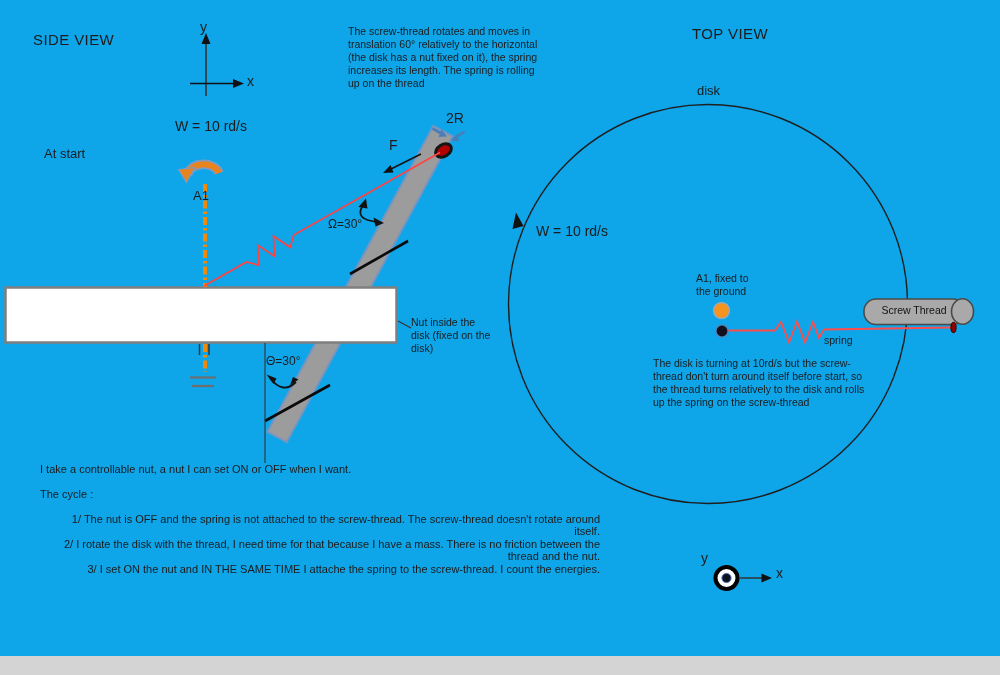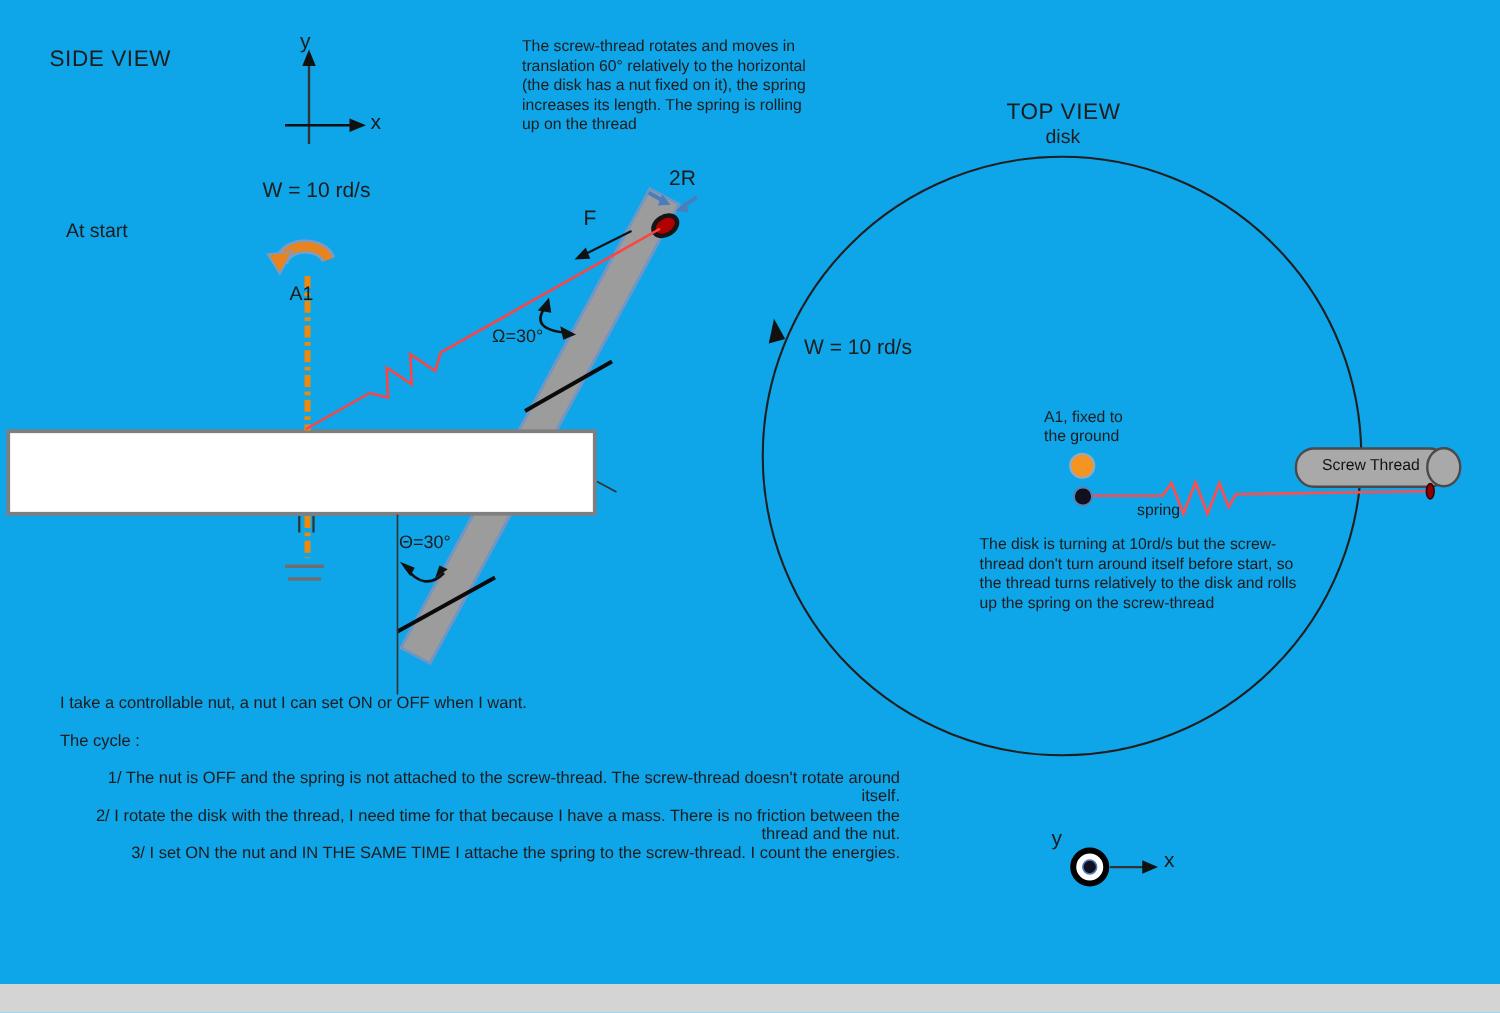--- a/index.html
+++ b/index.html
@@ -113,27 +113,30 @@
   <div class="lbl fs13" style="left:180px;top:189px;margin-left:13px;">A1</div>
   <div class="lbl fs10 pre" style="left:348px;top:25px;width:215px;">The screw-thread rotates and moves in
 translation 60° relatively to the horizontal
 (the disk has a nut fixed on it), the spring
 increases its length. The spring is rolling
 up on the thread</div>
   <div class="lbl fs14" style="left:389px;top:137px;">F</div>
   <div class="lbl fs14" style="left:446px;top:110px;">2R</div>
   <div class="lbl fs12" style="left:328px;top:218px;">Ω=30°</div>
   <div class="lbl fs12" style="left:266px;top:355px;">Θ=30°</div>
+  <div class="lbl fs10 pre" style="left:411px;top:316px;width:95px;">Nut inside the
+disk (fixed on the
+disk)</div>
 
-  <div class="lbl fs15" style="left:671px;top:25px;margin-top:41px;">TOP VIEW</div>
+  <div class="lbl fs15" style="left:692px;top:25px;">TOP VIEW</div>
   <div class="lbl fs13" style="left:697px;top:84px;">disk</div>
   <div class="lbl fs14" style="left:536px;top:223px;">W = 10 rd/s</div>
   <div class="lbl fs10 pre" style="left:696px;top:272px;">A1, fixed to
 the ground</div>
-  <div class="lbl fs10" style="left:758px;top:334px;">spring</div>
+  <div class="lbl fs10" style="left:824px;top:334px;">spring</div>
   <div class="cyl-lbl">Screw Thread</div>
   <div class="lbl fs10 pre" style="left:653px;top:357px;width:235px;">The disk is turning at 10rd/s but the screw-
 thread don't turn around itself before start, so
 the thread turns relatively to the disk and rolls
 up the spring on the screw-thread</div>
   <div class="lbl fs14" style="left:701px;top:550px;">y</div>
   <div class="lbl fs14" style="left:776px;top:565px;">x</div>
 
   <div class="lbl fs11" style="left:40px;top:463px;">I take a controllable nut, a nut I can set ON or OFF when I want.</div>
   <div class="lbl fs11" style="left:40px;top:488px;">The cycle :</div>

